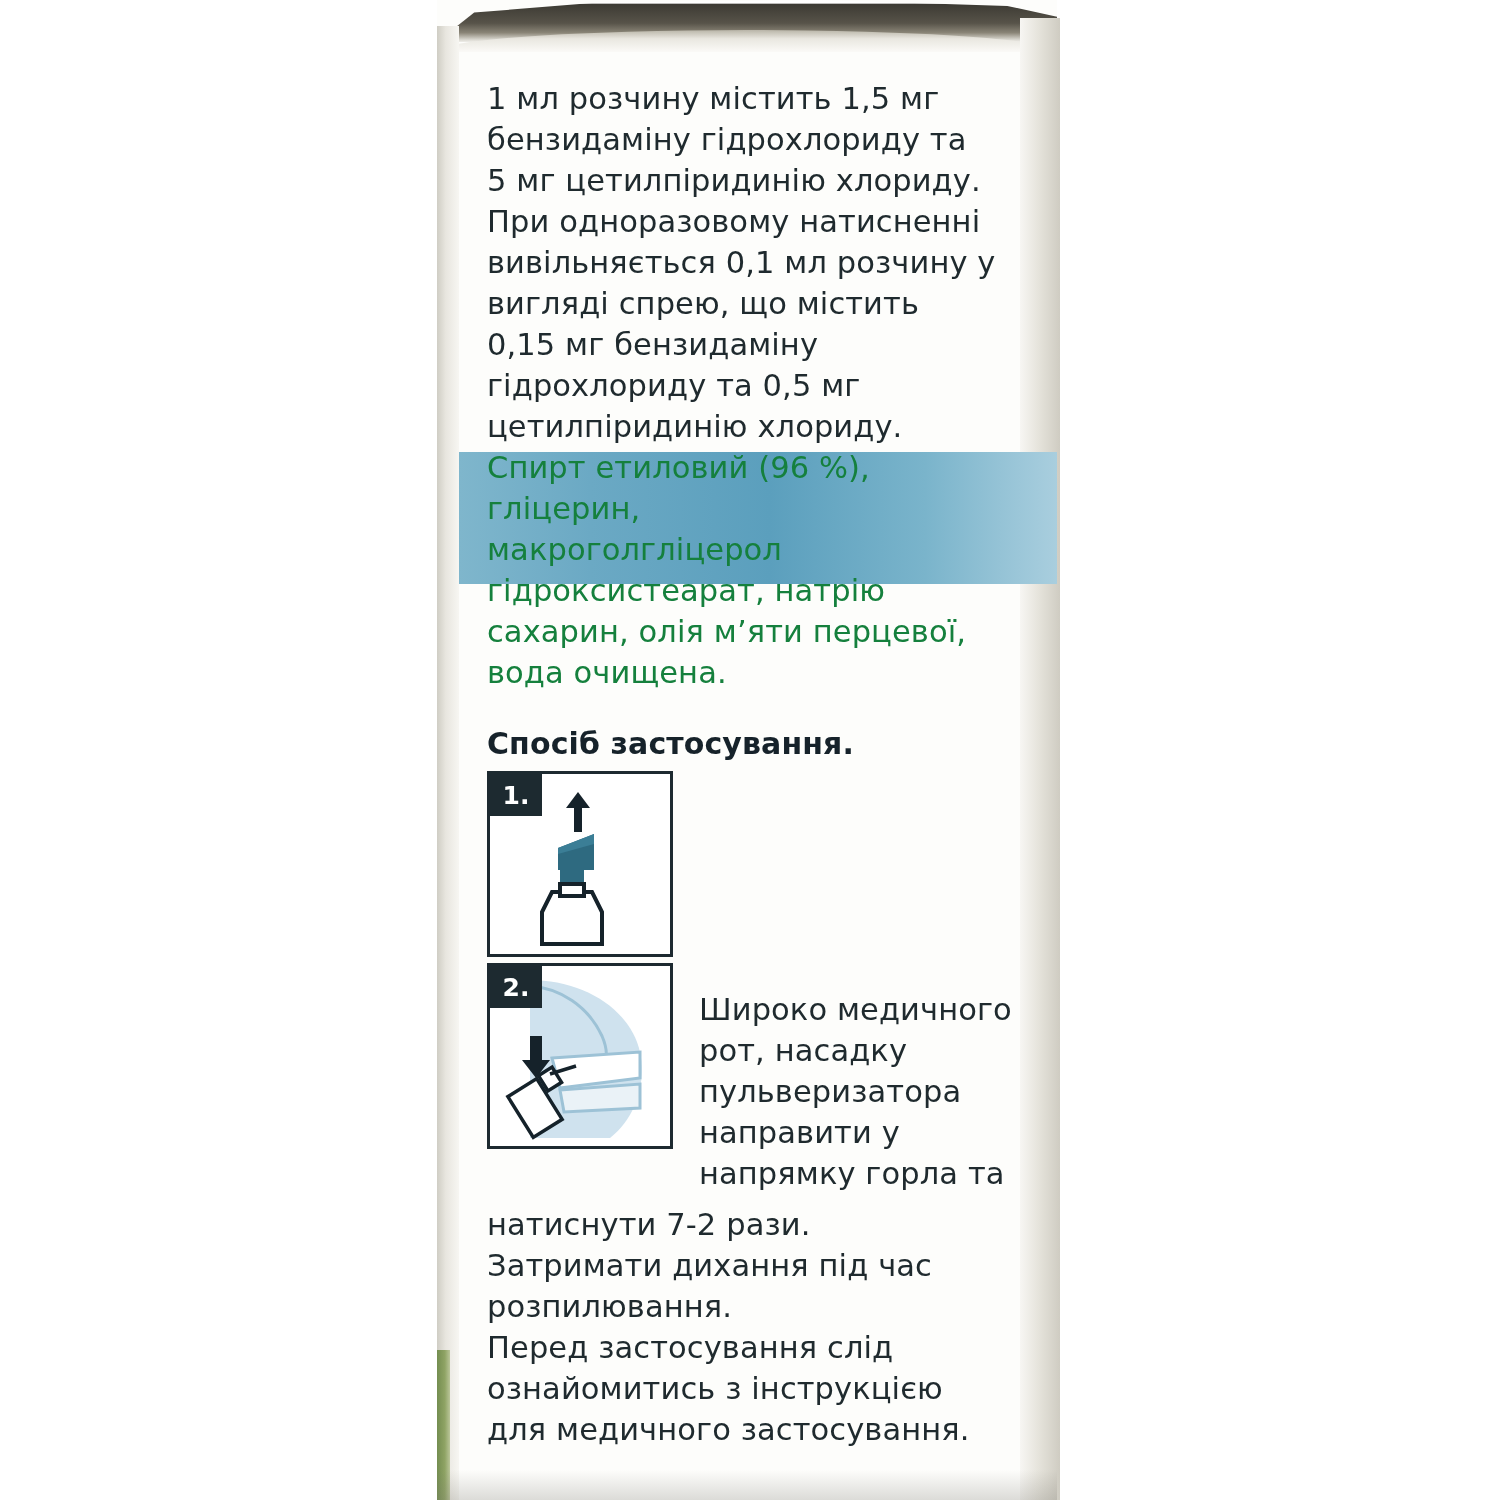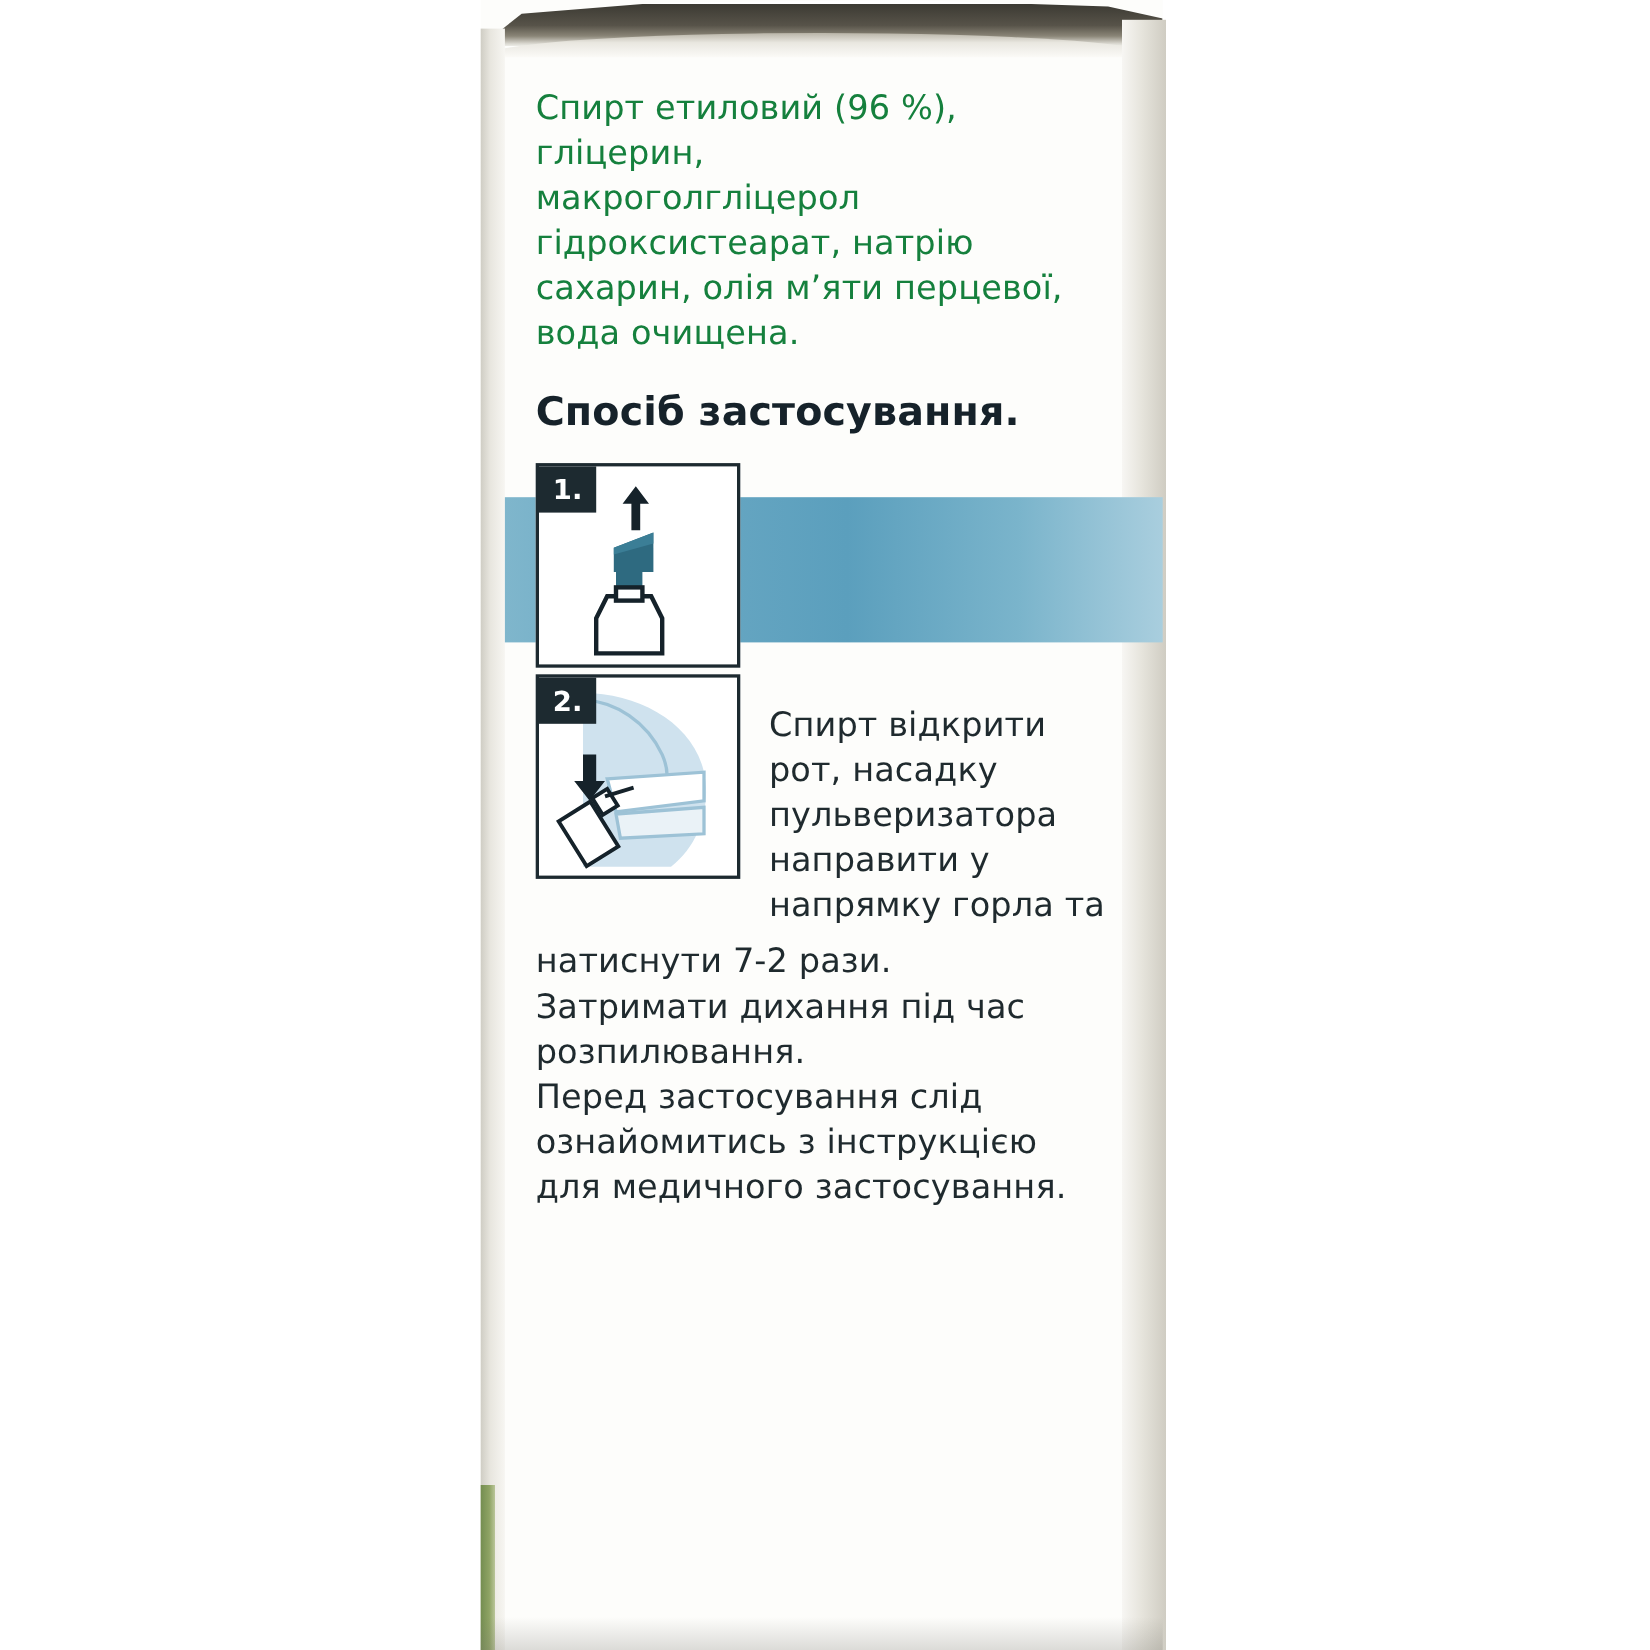--- a/index.html
+++ b/index.html
@@ -109,23 +109,23 @@
   }
   .para {
     margin: 0 0 0 0;
     white-space: pre-line;
   }
   .para.ingredients {
     color: #15803d;
   }
   .section-title {
     font-weight: bold;
-    font-size: 36px;
+    font-size: 30px;
     margin-top: 30px;
-    margin-bottom: 26px;
+    margin-bottom: 7px;
     color: #16222a;
   }
 
   
   .step {
     display: flex;
     align-items: flex-start;
     margin-top: 6px;
   }
   .step-figure {
@@ -180,20 +180,29 @@
   <div class="box-top-lip"></div>
   <div class="box-left-edge"></div>
   <div class="box-left-green"></div>
   <div class="box-right-edge"></div>
   <div class="box-bottom-shadow"></div>
 
   <div class="teal-band"></div>
 
   <div class="content">
 
+    <p class="para">1 мл розчину містить 1,5 мг
+бензидаміну гідрохлориду та
+5 мг цетилпіридинію хлориду.
+При одноразовому натисненні
+вивільняється 0,1 мл розчину у
+вигляді спрею, що містить
+0,15 мг бензидаміну
+гідрохлориду та 0,5 мг
+цетилпіридинію хлориду.</p>
 
     <p class="para ingredients">Спирт етиловий (96 %), гліцерин,
 макроголгліцерол
 гідроксистеарат, натрію
 сахарин, олія м’яти перцевої,
 вода очищена.</p>
 
     <div class="section-title">Спосіб застосування.</div>
 
     <div class="step step1">
@@ -233,21 +242,21 @@
             <rect x="28" y="118" width="34" height="48" transform="rotate(-32 45 142)"></rect>
             <rect x="52" y="104" width="16" height="18" transform="rotate(-32 60 113)"></rect>
             <line x1="60" y1="108" x2="86" y2="100"></line>
           </g>
 
           <g fill="#15222a">
             <polygon points="40,70 52,70 52,94 60,94 46,112 32,94 40,94"></polygon>
           </g>
         </svg>
       </div>
-      <div class="step-text">Спирт відкрити
+      <div class="step-text">Широко медичного
 рот, насадку
 пульверизатора
 направити у
 напрямку горла та</div>
     </div>
 
     <p class="tail-text">натиснути 7-2 рази.
 Затримати дихання під час
 розпилювання.
 Перед застосування слід

